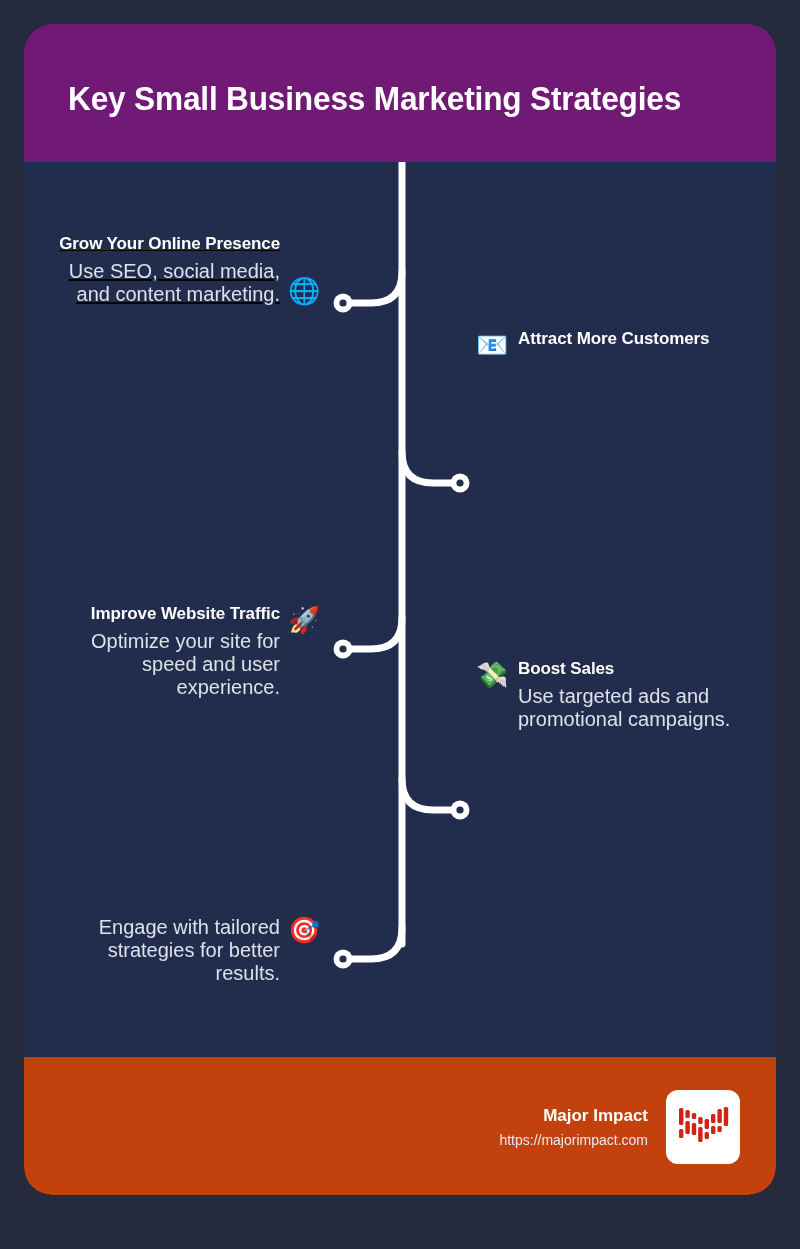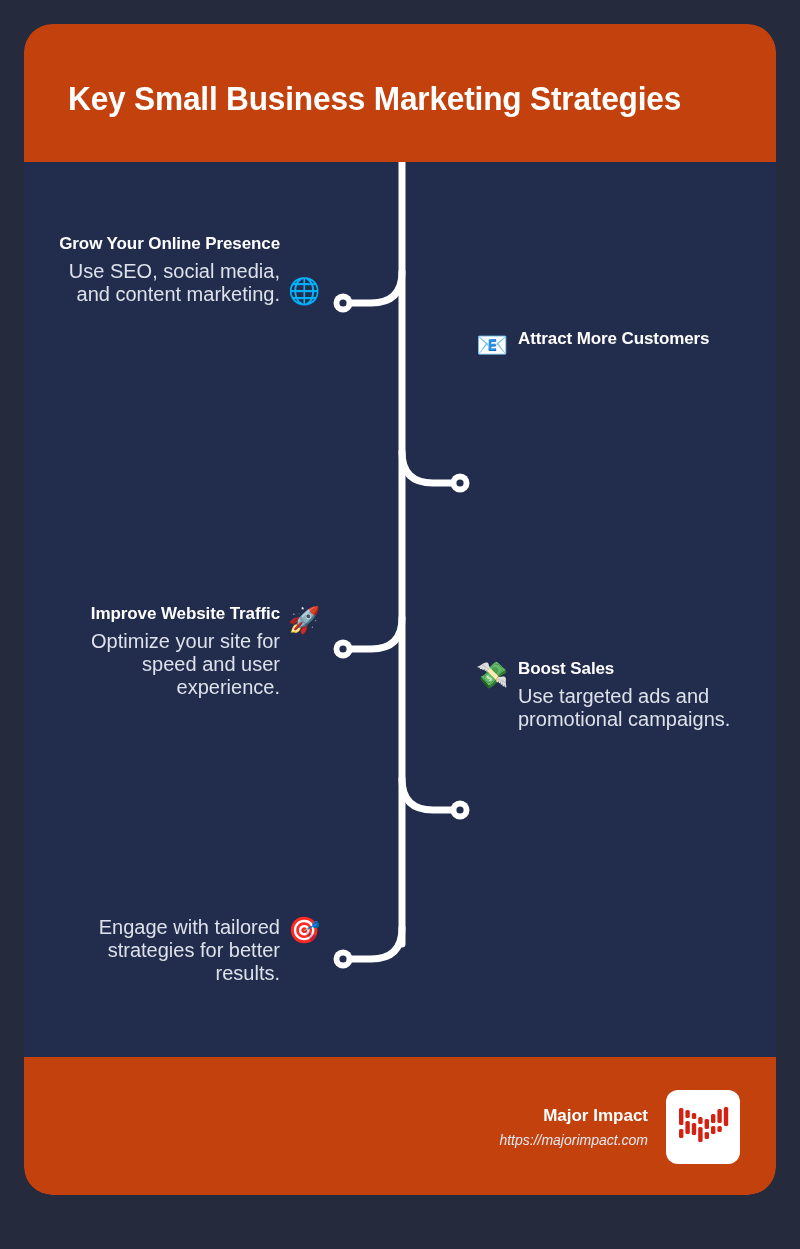--- a/index.html
+++ b/index.html
@@ -26,21 +26,21 @@
     overflow: hidden;
   }
 
   
   #header {
     position: absolute;
     left: 0;
     top: 0;
     width: 752px;
     height: 138px;
-    background: #c2410c;
+    background: #701a75;
     border-radius: 28px 28px 0 0;
   }
   #header-title {
     position: absolute;
     left: 44px;
     top: 54px;
     width: 680px;
     font-size: 34px;
     font-weight: bold;
     color: #ffffff;
@@ -131,21 +131,20 @@
     font-size: 17px;
     font-weight: bold;
     color: #ffffff;
     line-height: 24px;
   }
   #brand-url {
     font-size: 14px;
     color: #e6e9f3;
     line-height: 22px;
     margin-top: 1px;
-    font-style: italic;
   }
   #brand-logo {
     width: 74px;
     height: 74px;
     background: #ffffff;
     border-radius: 12px;
     display: flex;
     align-items: center;
     justify-content: center;
   }
@@ -184,21 +183,21 @@
     <g fill="#222c4c">
       <circle cx="319" cy="141" r="3.6"></circle>
       <circle cx="436" cy="321" r="3.6"></circle>
       <circle cx="319" cy="487" r="3.6"></circle>
       <circle cx="436" cy="648" r="3.6"></circle>
       <circle cx="319" cy="797" r="3.6"></circle>
     </g>
   </svg>
 
   <div class="node node-left" style="left:24px; top:208px; width:274px;">
-    <div class="node-texts" style="width:230px;">
+    <div class="node-texts" style="width:230px;text-decoration:underline;">
       <div class="node-title">Grow Your Online Presence</div>
       <div class="node-desc">Use SEO, social media, and content marketing.</div>
     </div>
     <div class="node-icon" style="margin-top:42px;">🌐</div>
   </div>
 
   <div class="node node-right" style="left:452px; top:303px; width:290px;">
     <div class="node-icon" style="margin-top:1px;">📧</div>
     <div class="node-texts" style="width:236px;">
       <div class="node-title">Attract More Customers</div>

